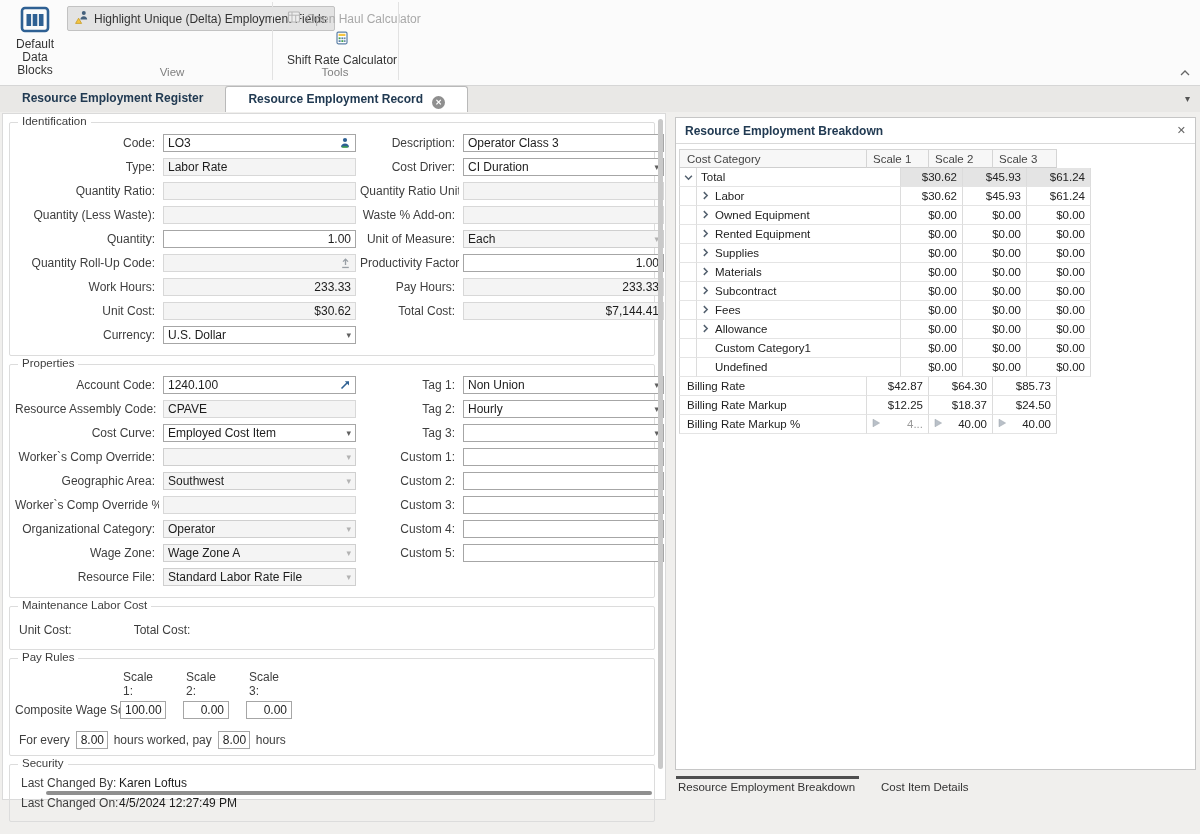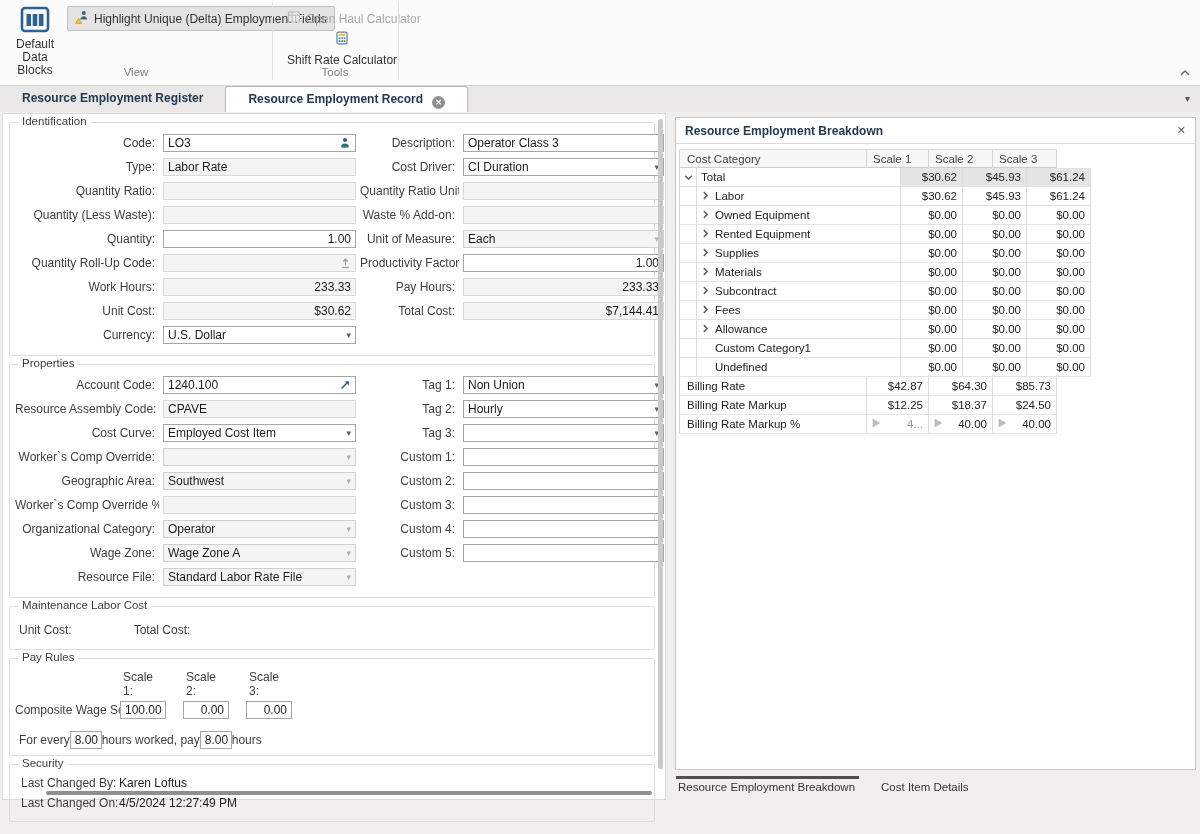--- a/index.html
+++ b/index.html
@@ -42,21 +42,21 @@
   .fld.select-disabled .caret{color:#b2b2b2;}
   .fld .ficon{margin-left:auto;display:flex;align-items:center;}
   .inline-label{color:#3e3e3e;line-height:20px;white-space:nowrap;}
   .mnt-row{display:flex;gap:0;padding:2px 0 4px 4px;}
   .mnt-row .inline-label:nth-child(2){margin-left:62px;}
   .pr-grid{display:grid;grid-template-columns:88px 46px 46px 46px;column-gap:17px;align-items:center;}
   .pr-grid .head{text-align:left;padding-left:3px;color:#3e3e3e;margin-bottom:3px;}
   .pr-grid .rlabel{text-align:right;padding-right:2px;color:#3e3e3e;white-space:nowrap;}
   .pr-field{height:18px;box-sizing:border-box;border:1px solid #a6a6a6;background:#fff;display:flex;align-items:center;padding:0 4px;}
   .pr-field .val{margin-left:auto;}
-  .pr-every{display:flex;align-items:center;margin-top:11px;padding-left:4px;}
+  .pr-every{display:flex;align-items:center;gap:6px;margin-top:11px;padding-left:4px;}
   .pr-every .pr-field{width:32px;}
   .sec-row{display:grid;grid-template-columns:98px auto;margin:0 0 6px 6px;}
   .sec-row .slabel{color:#3e3e3e;}
   .sec-row .sval{color:#1c1c1c;}
   
   .panel{position:absolute;left:675px;top:117px;width:521px;height:653px;background:#fff;border:1px solid #c6c6c6;box-sizing:border-box;}
   .panel-header{height:25px;border-bottom:1px solid #d9d9d9;display:flex;align-items:center;padding:0 9px;}
   .panel-title{font-weight:bold;color:#213a52;}
   .panel-close{margin-left:auto;color:#666;font-size:11px;cursor:default;}
   .btable{position:absolute;left:3px;top:31px;font-size:11.5px;}
@@ -122,21 +122,21 @@
           <rect x="3.6" y="6.4" width="2" height="1.8" fill="#3f9d4e"></rect>
           <rect x="6.4" y="6.4" width="2" height="1.8" fill="#5b7fa6"></rect>
           <rect x="9.1" y="6.4" width="1.4" height="1.8" fill="#5b7fa6"></rect>
           <rect x="3.6" y="9.2" width="2" height="1.8" fill="#5b7fa6"></rect>
           <rect x="6.4" y="9.2" width="2" height="1.8" fill="#3f9d4e"></rect>
           <rect x="9.1" y="9.2" width="1.4" height="1.8" fill="#5b7fa6"></rect>
         </svg></span>
     <span>Shift Rate Calculator</span>
   </div>
   <div class="rib-sep" style="left:398px;"></div>
-  <div class="grp-label" style="left:0;width:272px;">View</div>
+  <div class="grp-label" style="left:0;width:272px;padding-left:36px;">View</div>
   <div class="grp-label" style="left:272px;width:126px;">Tools</div>
   <div class="rib-chevron">
     <svg width="10" height="6" viewBox="0 0 10 6">
         <path d="M1 5 L5 1 L9 5" fill="none" stroke="#666" stroke-width="1.3"></path>
       </svg>
   </div>
 </div>
 
 <div class="tabstrip" id="doc-tabs">
   <span class="strip-caret">▾</span>

